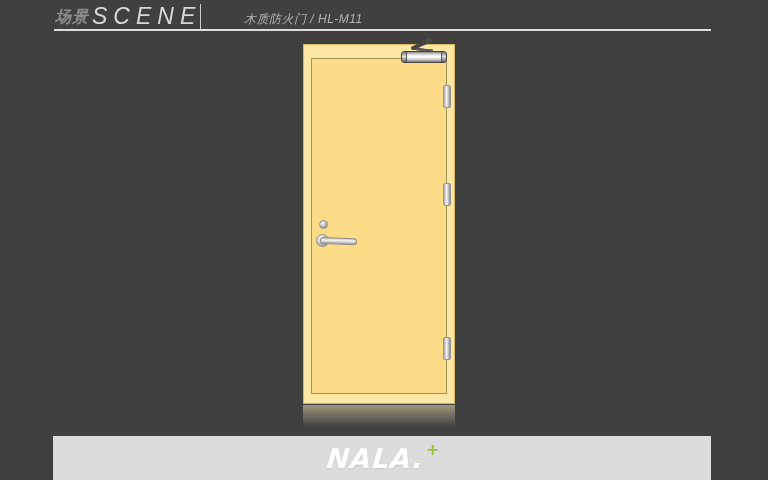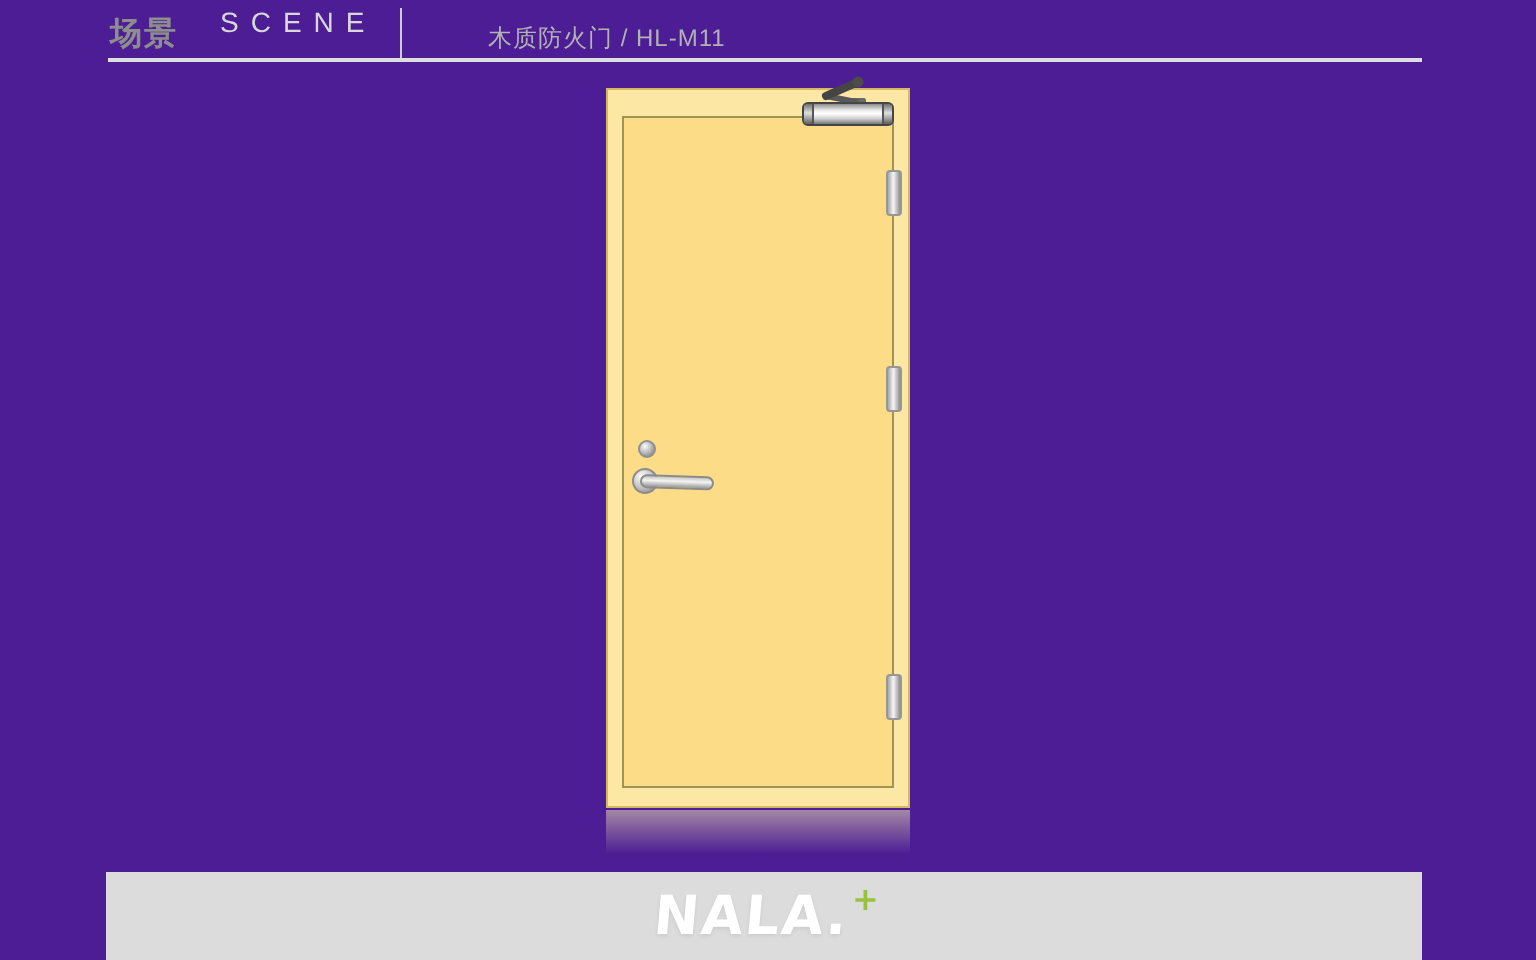--- a/index.html
+++ b/index.html
@@ -1,23 +1,23 @@
 <!DOCTYPE html>
 <html style="--door-color: #fcdc86; --door-frame: #fde7a4; --door-outline: #9f9456; --bar: #dcdcdc; --accent: #97c33c;"><head>
 <meta charset="utf-8">
 <style>
   html,body{margin:0;padding:0;background:#ffffff;}
   .page{
     position:relative;width:768px;height:480px;overflow:hidden;
-    background:#4c1d95;font-family:"Liberation Sans",sans-serif;
+    background:#404040;font-family:"Liberation Sans",sans-serif;font-style:italic;
   }
 
   
   .t-cn{position:absolute;left:55px;top:7px;font-size:16px;font-weight:bold;color:#8d8d8d;letter-spacing:1px;}
-  .t-en{position:absolute;left:110px;top:3px;font-size:14px;color:#d8d8d8;letter-spacing:6px;}
+  .t-en{position:absolute;left:92px;top:3px;font-size:23px;color:#d8d8d8;letter-spacing:6px;}
   .vdiv{position:absolute;left:200px;top:4px;width:1px;height:25px;background:#cdcdcd;}
   .prod{position:absolute;left:228px;top:11px;font-size:12px;color:#b2b2b2;letter-spacing:0.5px;margin-left:16px;}
   .hrule{position:absolute;left:54px;top:29px;width:657px;height:2px;background:#dedede;}
 
   
   .door{
     position:absolute;left:303px;top:44px;width:152px;height:360px;
     background:var(--door-frame,#fde7a4);
     border:1px solid #d9b75f;box-sizing:border-box;
   }

